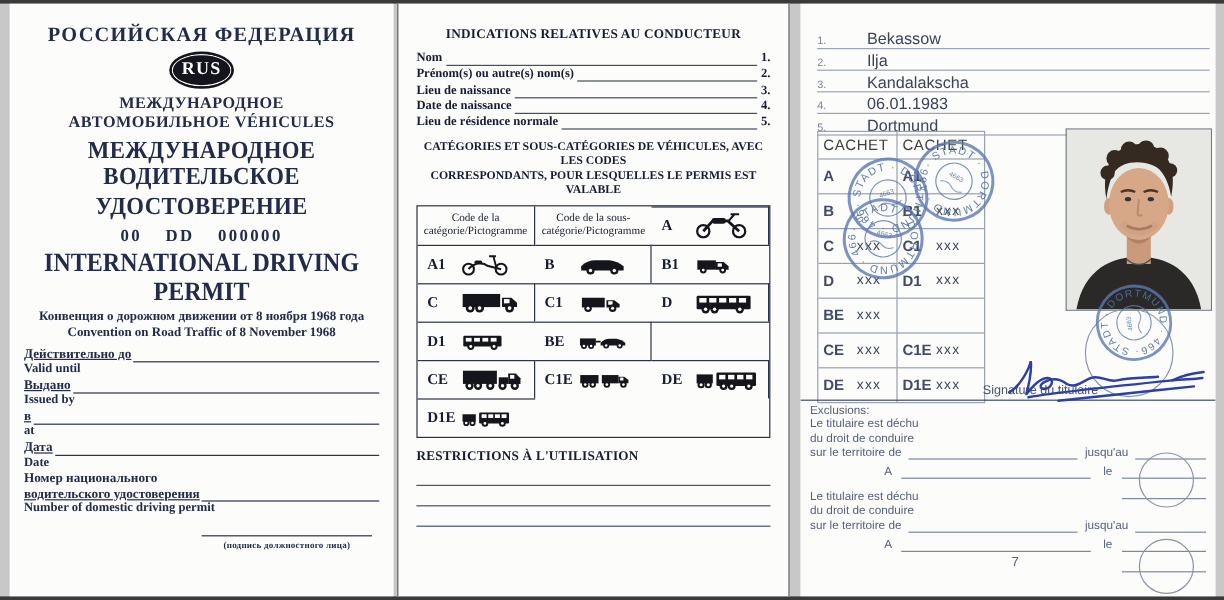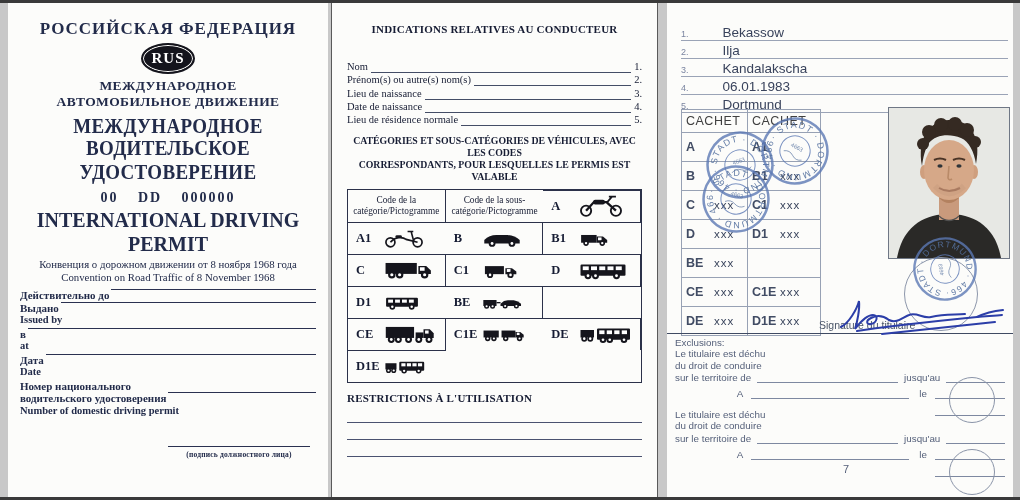--- a/index.html
+++ b/index.html
@@ -12,38 +12,38 @@
   .p1{margin-left:8px;width:320px;padding:16px 12px 0;text-align:center;
       font-family:"Liberation Serif",serif;color:#222b4a;}
   .p1-title{font-size:17px;font-weight:bold;letter-spacing:1px;line-height:19px;}
   .rus-oval{width:50px;height:27px;background:#14141c;border-radius:50%;margin:5px auto 4px;
             color:#fff;font-weight:bold;font-size:15px;display:flex;align-items:center;
             justify-content:center;letter-spacing:1px;border:2px solid #14141c;box-shadow:0 0 0 1px #fcfcfa inset;}
   .p1-sub{font-size:13.5px;font-weight:bold;letter-spacing:.4px;line-height:16px;margin-top:3px;}
   .p1-doc{font-size:19px;font-weight:bold;letter-spacing:.3px;line-height:23px;margin-top:4px;transform:scaleY(1.08);}
   .serial{font-size:14px;font-weight:bold;letter-spacing:2px;word-spacing:14px;line-height:15px;margin-top:7px;}
   .p1-en{font-size:20px;font-weight:bold;line-height:22px;margin-top:4px;transform:scaleY(1.1);}
-  .conv{font-size:10.8px;font-weight:normal;line-height:12.5px;margin-top:5px;}
+  .conv{font-size:10.8px;font-weight:bold;line-height:12.5px;margin-top:5px;}
   #p1-fields{margin-top:6px;text-align:left;}
-  .f-row{display:flex;align-items:flex-start;height:12.5px;}
+  .f-row{display:flex;align-items:flex-end;height:12.5px;text-decoration:underline;}
   .f-label,.f-pre{font-size:11px;font-weight:bold;line-height:12.5px;white-space:nowrap;}
   .f-line{flex:1;border-bottom:1.3px solid #2a3150;margin-left:2px;}
   .f-sub{font-size:10.5px;font-weight:bold;line-height:11.5px;margin-bottom:2px;}
   .mp-circle{position:absolute;left:22px;bottom:8px;width:72px;height:72px;
              border:2px dotted #41507a;border-radius:50%;display:flex;align-items:center;
              justify-content:center;font-size:13px;font-weight:bold;}
   .osig-line{position:absolute;right:18px;bottom:50px;width:142px;border-bottom:1.5px solid #2a3150;}
   .osig-cap{position:absolute;right:8px;bottom:38px;width:162px;text-align:center;
             font-size:7.5px;font-weight:bold;letter-spacing:.2px;}
 
   
   .p2{margin-left:3px;width:327px;border-left:1px solid #5a5a5a;border-right:1px solid #5a5a5a;
       padding:20px 15px 0;font-family:"Liberation Serif",serif;color:#161c33;}
   .p2-head{text-align:center;font-weight:bold;font-size:11px;letter-spacing:.2px;}
-  #ind-rows{margin-top:25px;}
+  #ind-rows{margin-top:7px;font-weight:bold;}
   .ind-row{display:flex;align-items:flex-end;height:13.2px;font-size:10.5px;}
   .ind-label{white-space:nowrap;line-height:12px;}
   .ind-line{flex:1;border-bottom:1px solid #444d66;margin:0 3px;}
   .ind-num{line-height:12px;}
   .tbl-cap{text-align:center;font-weight:bold;font-size:9.8px;line-height:12px;margin-top:9px;}
   #cat-grid{margin-top:6px;border:1.3px solid #2b3149;display:grid;grid-template-columns:1fr 1fr 1fr;}
   .cat-h{font-size:9.3px;text-align:center;padding:5px 2px;line-height:11px;}
   .cl{border-right:1px solid #2b3149;}
   .cat-cell{display:flex;align-items:center;height:31px;padding:0 2px 0 8px;border-top:1px solid #2b3149;}
   .cat-code{font-weight:bold;font-size:12.5px;width:28px;flex:none;}
@@ -97,32 +97,33 @@
 <body>
 
 <div class="scan">
 
   <section class="page p1">
     <div class="p1-title">РОССИЙСКАЯ ФЕДЕРАЦИЯ</div>
     <div class="rus-oval">
       <span>RUS</span>
     </div>
     <div class="p1-sub">МЕЖДУНАРОДНОЕ</div>
-    <div class="p1-sub" style="margin-top:0">АВТОМОБИЛЬНОЕ ДВИЖЕНИЕ</div>
+    <div class="p1-sub" style="margin-top:0">АВТОМОБИЛЬНОЕ VÉHICULES</div>
     <div class="p1-doc">МЕЖДУНАРОДНОЕ</div>
     <div class="p1-doc" style="margin-top:0">ВОДИТЕЛЬСКОЕ УДОСТОВЕРЕНИЕ</div>
     <div class="serial">00 DD 000000</div>
     <div class="p1-en">INTERNATIONAL DRIVING PERMIT</div>
     <div class="conv">Конвенция о дорожном движении от 8 ноября 1968 года</div>
     <div class="conv" style="margin-top:0">Convention on Road Traffic of 8 November 1968</div>
     <div id="p1-fields">
         <div class="f-row">
           <span class="f-label">Действительно до</span>
           <span class="f-line"></span>
         </div>
+        <div class="f-sub">Valid until</div>
         <div class="f-row">
           <span class="f-label">Выдано</span>
           <span class="f-line"></span>
         </div>
         <div class="f-sub">Issued by</div>
         <div class="f-row">
           <span class="f-label">в</span>
           <span class="f-line"></span>
         </div>
         <div class="f-sub">at</div>

